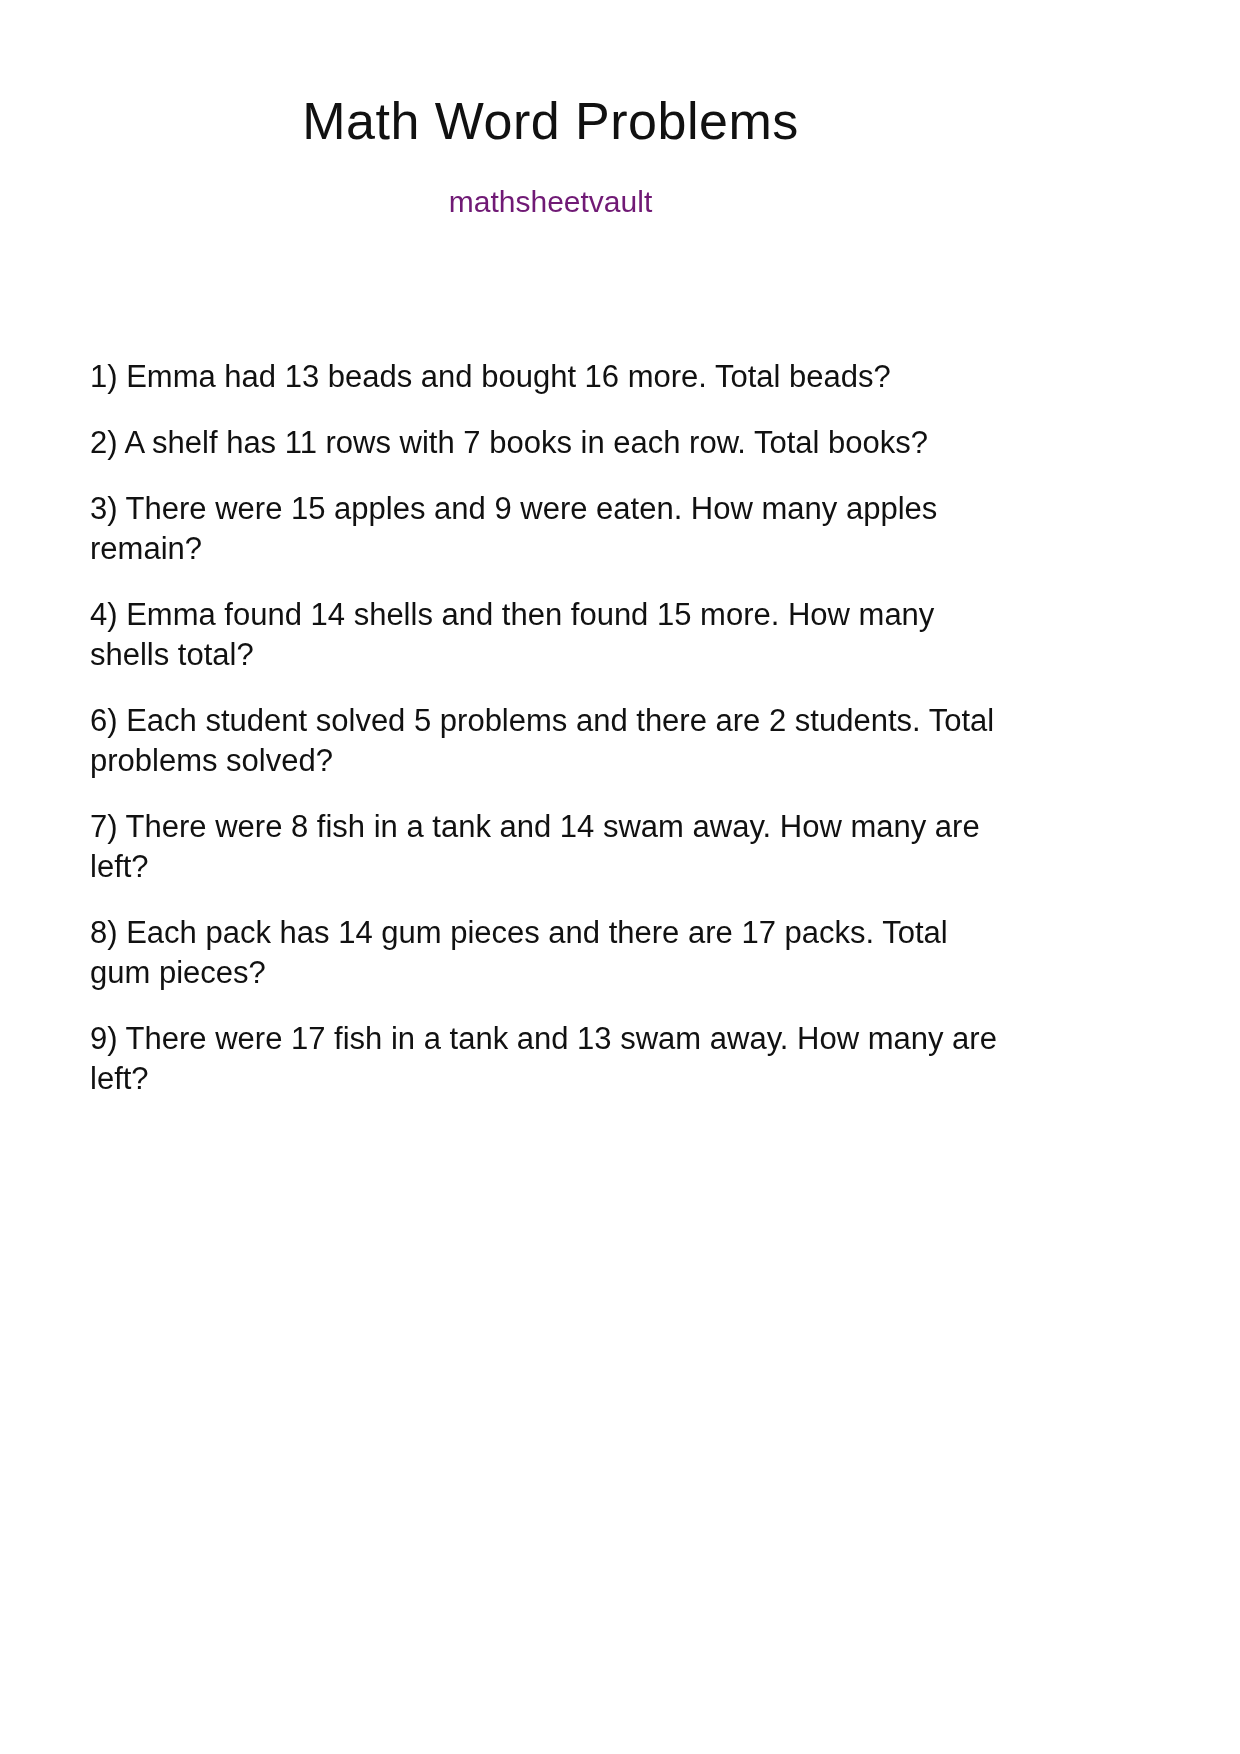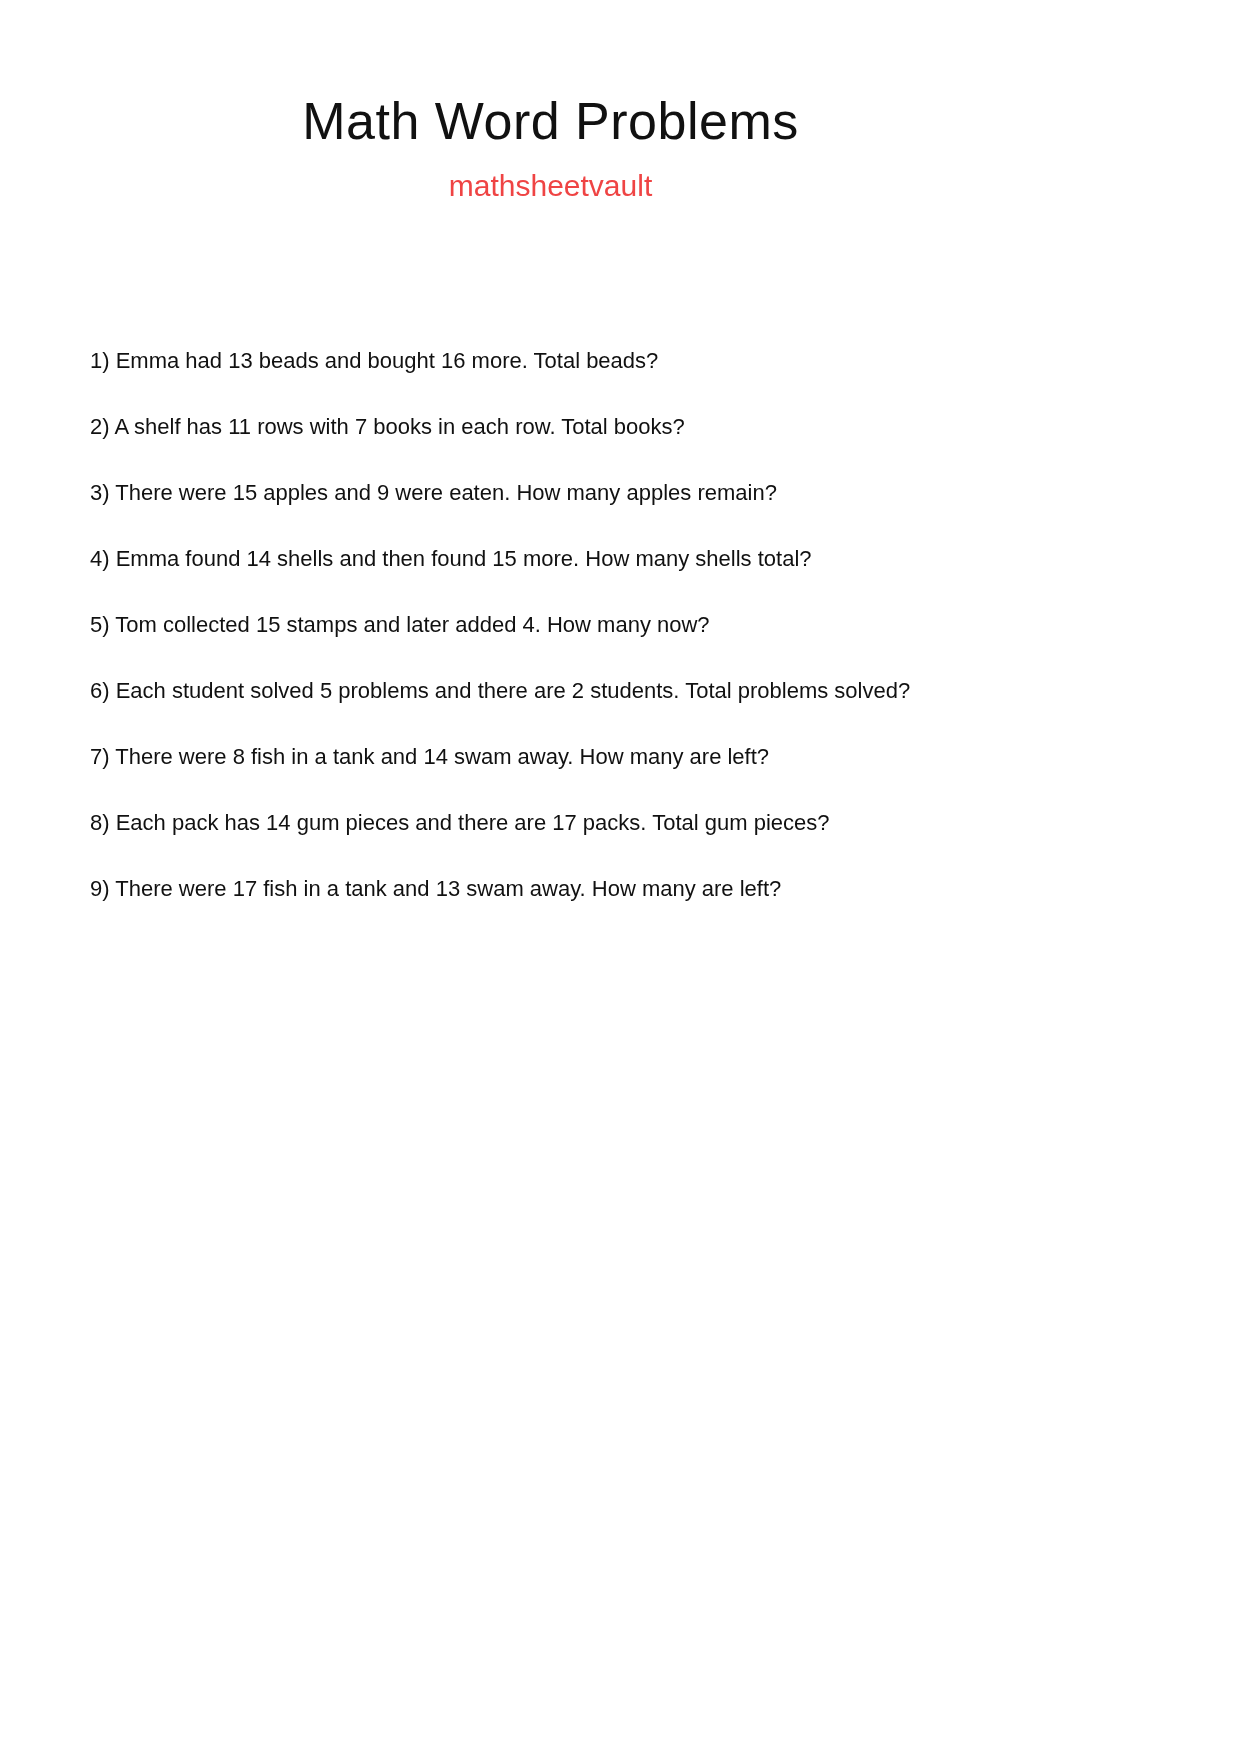--- a/index.html
+++ b/index.html
@@ -25,29 +25,29 @@
     text-align: center;
   }
   .doc-title {
     font-size: 52px;
     font-weight: 400;
     line-height: 1.2;
     color: #111111;
     letter-spacing: 0.5px;
   }
   .doc-subtitle {
-    margin-top: 14px;
+    margin-top: 30px;
     font-size: 30px;
     font-weight: 400;
-    color: #ef4444;
+    color: #701a75;
     line-height: 1.3;
   }
   .problems {
     margin-top: 136px;
-    font-size: 22px;
+    font-size: 31px;
     line-height: 40px;
     color: #111111;
   }
   .problem {
     margin-bottom: 26px;
     word-spacing: normal;
   }
 </style>
 </head>
 <body>
@@ -58,21 +58,20 @@
     <header class="doc-header">
       <h1 class="doc-title">Math Word Problems</h1>
       <div class="doc-subtitle">mathsheetvault</div>
     </header>
 
     <main class="problems">
       <p class="problem">1) Emma had 13 beads and bought 16 more. Total beads?</p>
       <p class="problem">2) A shelf has 11 rows with 7 books in each row. Total books?</p>
       <p class="problem">3) There were 15 apples and 9 were eaten. How many apples remain?</p>
       <p class="problem">4) Emma found 14 shells and then found 15 more. How many shells total?</p>
-      <p class="problem">5) Tom collected 15 stamps and later added 4. How many now?</p>
       <p class="problem">6) Each student solved 5 problems and there are 2 students. Total problems solved?</p>
       <p class="problem">7) There were 8 fish in a tank and 14 swam away. How many are left?</p>
       <p class="problem">8) Each pack has 14 gum pieces and there are 17 packs. Total gum pieces?</p>
       <p class="problem">9) There were 17 fish in a tank and 13 swam away. How many are left?</p>
     </main>
 
   </div>
 </div>
 
 </body></html>

